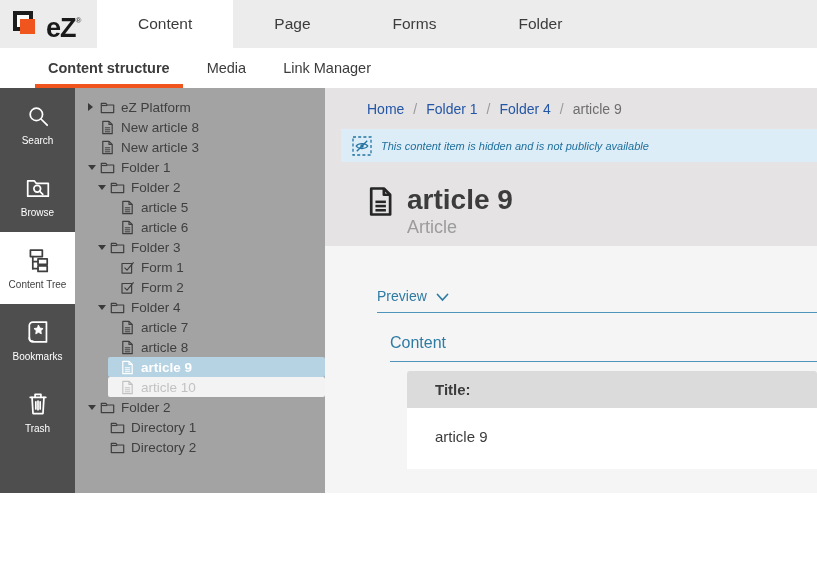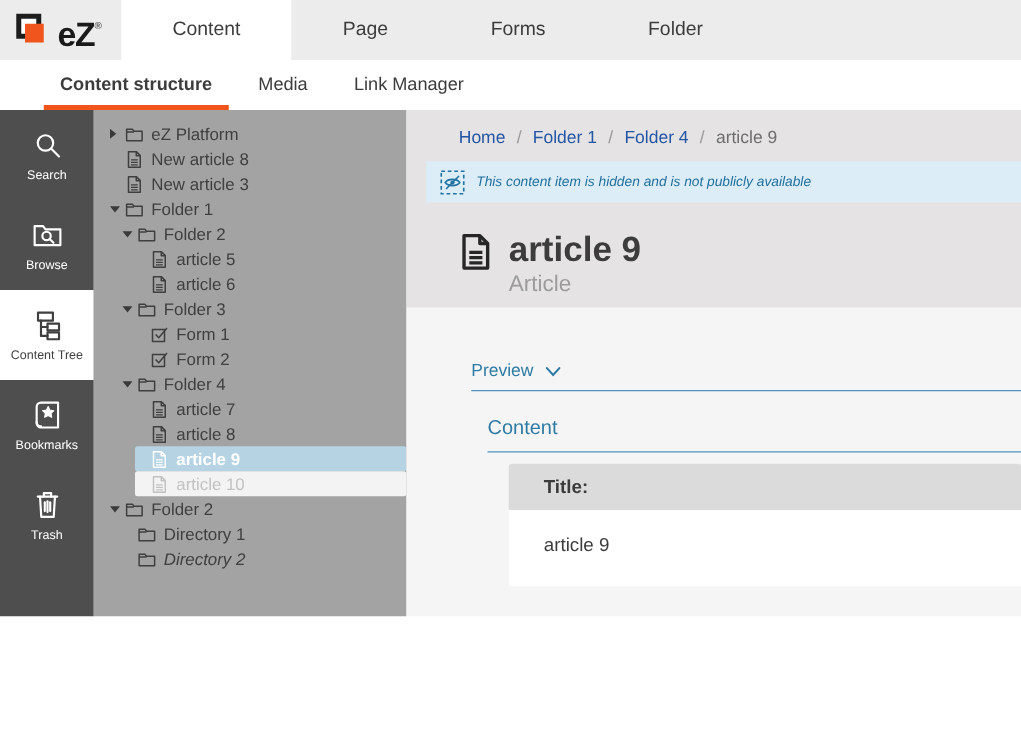--- a/index.html
+++ b/index.html
@@ -378,21 +378,21 @@
           <div class="tree-row" style="margin-left: 23px;">
             <span class="arrow "></span>
             <span class="tree-icon">
               <svg viewBox="0 0 15 15" fill="none" stroke="currentColor" stroke-width="1.2" stroke-linejoin="round">
                 <path d="M1.3 12.6 V3.3 H5.9 L7.2 5 H13.7 V12.6 Z"></path>
                 <path d="M1.3 5.5 H7.2"></path>
               </svg>
             </span>
             <span class="tree-label">Directory 1</span>
           </div>
-          <div class="tree-row" style="margin-left: 23px; font-style: italic;">
+          <div class="tree-row" style="margin-left: 23px;">
             <span class="arrow "></span>
             <span class="tree-icon">
               <svg viewBox="0 0 15 15" fill="none" stroke="currentColor" stroke-width="1.2" stroke-linejoin="round">
                 <path d="M1.3 12.6 V3.3 H5.9 L7.2 5 H13.7 V12.6 Z"></path>
                 <path d="M1.3 5.5 H7.2"></path>
               </svg>
             </span>
             <span class="tree-label">Directory 2</span>
           </div>
         </div>

